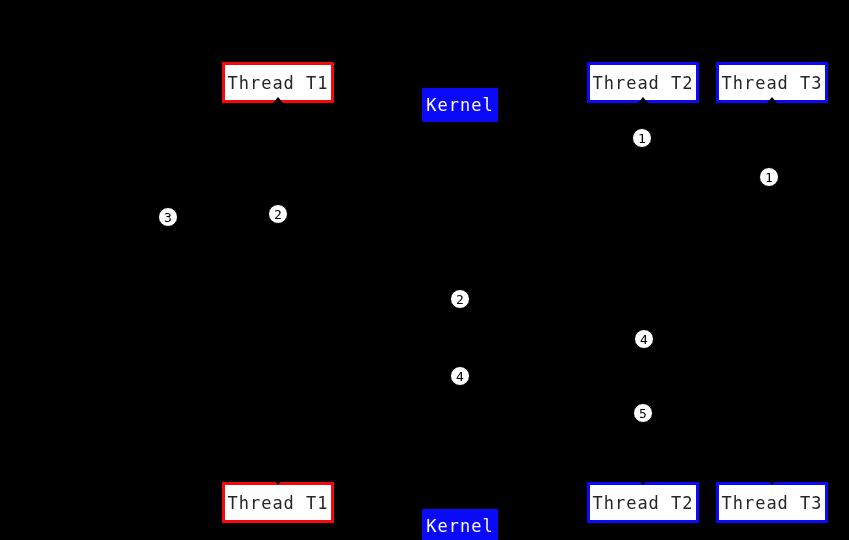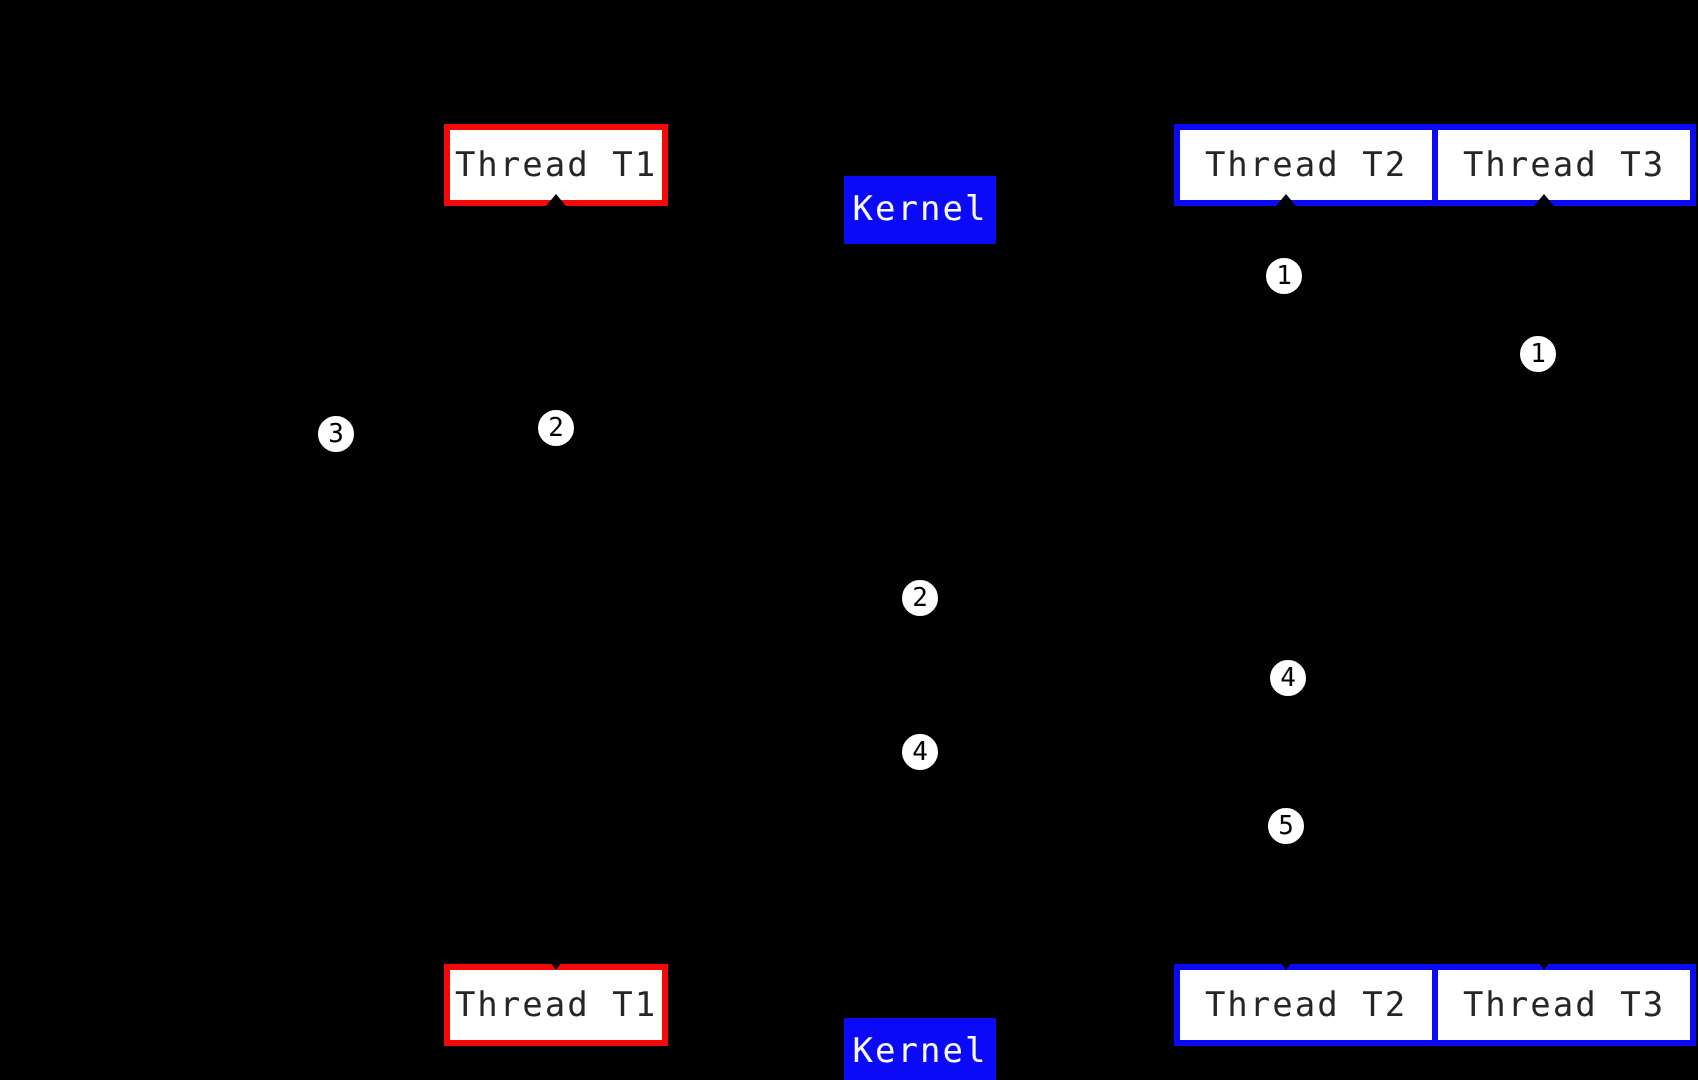--- a/index.html
+++ b/index.html
@@ -15,21 +15,21 @@
     position:absolute;
     box-sizing:border-box;
     display:flex;align-items:center;justify-content:center;
     background:var(--box_fill,#fff);
     color:var(--box_text,#262626);
     font-size:17px;
     letter-spacing:1px;
     white-space:nowrap;
   }
   .node.red{border:3px solid var(--red,#f70808);width:112px;height:41px;}
-  .node.blue{border:3px solid var(--blue,#0808f7);width:132px;height:41px;}
+  .node.blue{border:3px solid var(--blue,#0808f7);width:112px;height:41px;}
   .node.kernel{
     border:none;width:76px;height:34px;
     background:var(--blue,#0808f7);
     color:var(--kernel_text,#fafaff);
     margin-top:24px;
   }
   .marker{
     position:absolute;
     box-sizing:border-box;
     width:20px;height:20px;border-radius:50%;

